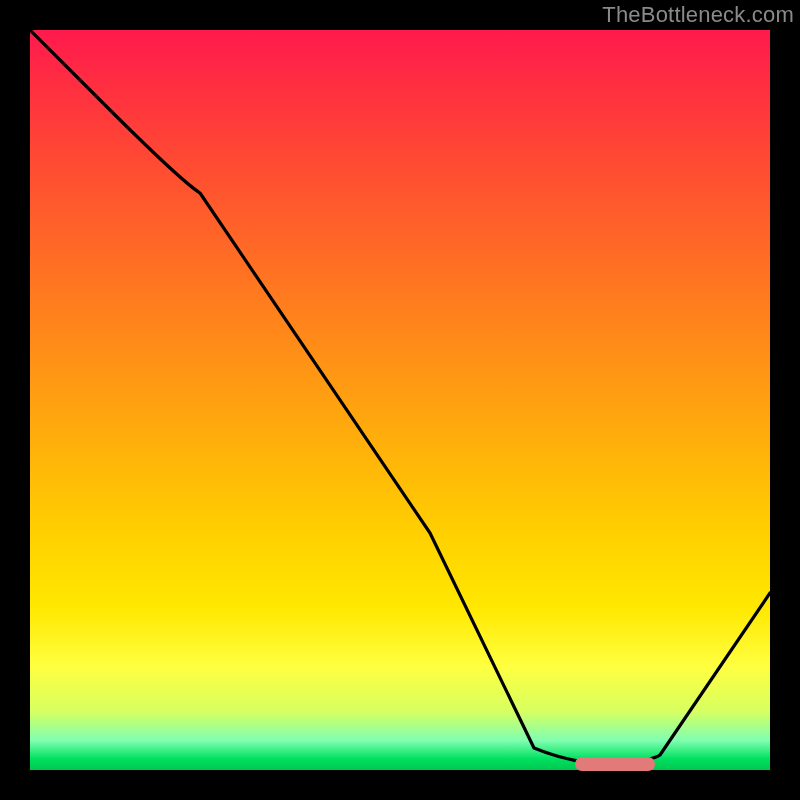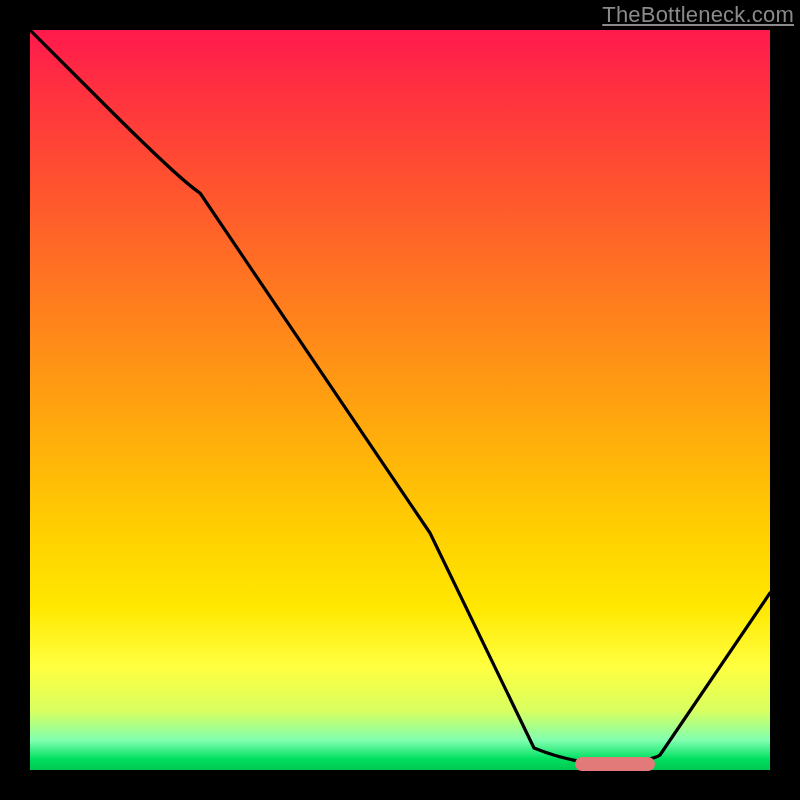--- a/index.html
+++ b/index.html
@@ -53,21 +53,20 @@
     background: #e27a7a;
   }
   .watermark {
     position: absolute;
     top: 2px;
     right: 6px;
     color: #8a8a8a;
     font-size: 22px;
     font-weight: 500;
     letter-spacing: 0.2px;
-    text-decoration: underline;
   }
 </style>
 </head>
 <body>
 
 <div class="frame">
 
   <div class="plot">
     <svg viewBox="0 0 740 740">
       <path fill="none" stroke="#000" stroke-width="3.2" stroke-linecap="round" stroke-linejoin="round" d="M 0 0 L 74 74 Q 150 150 170 163 L 400 503 Q 490 690 504 718 Q 545 735 592 735 Q 625 729 630 725 L 740 563"></path>

